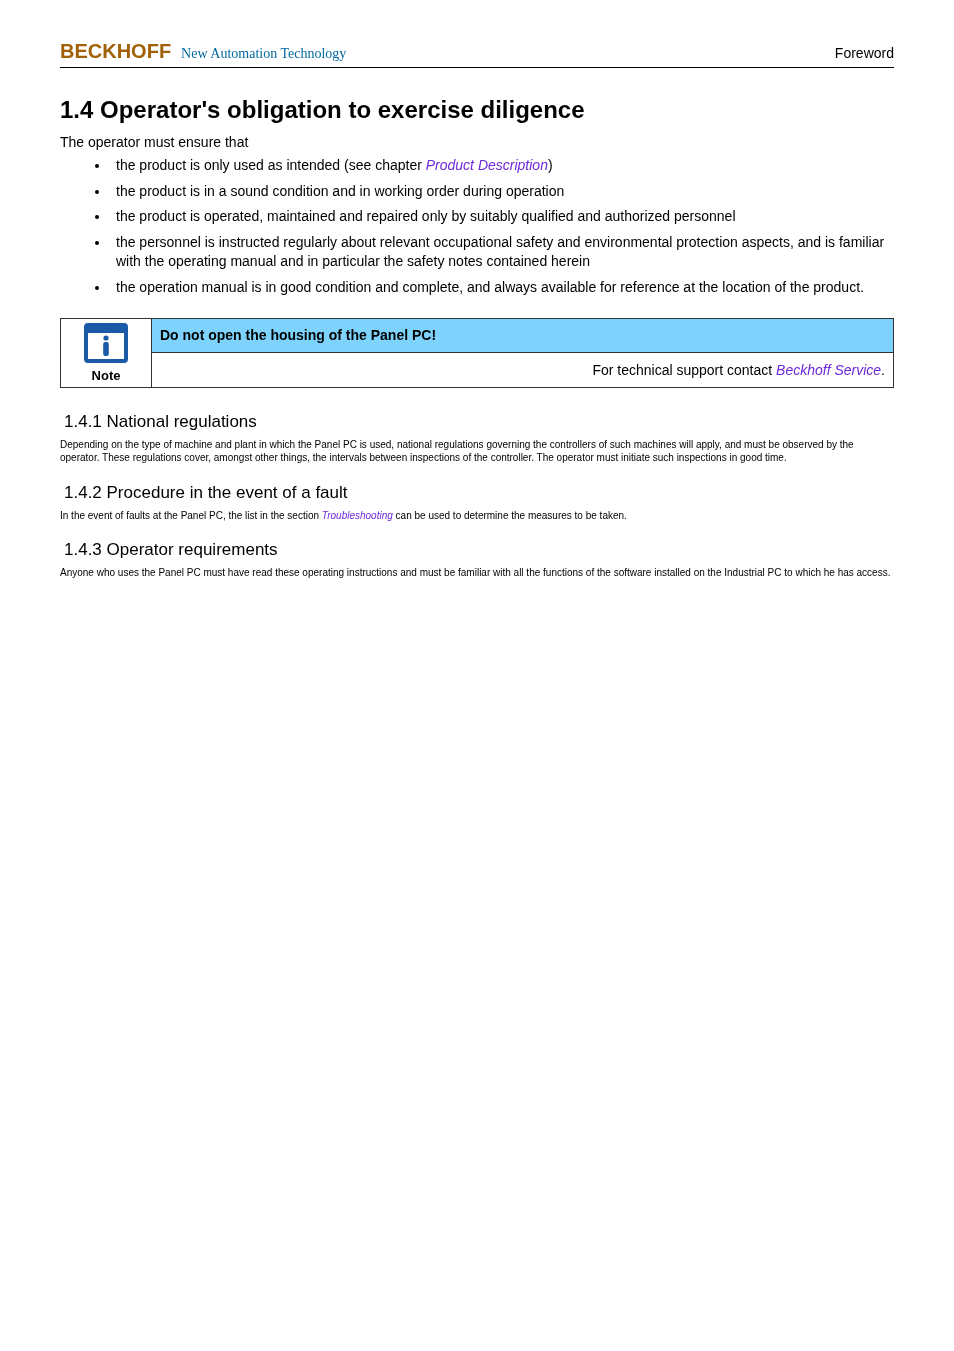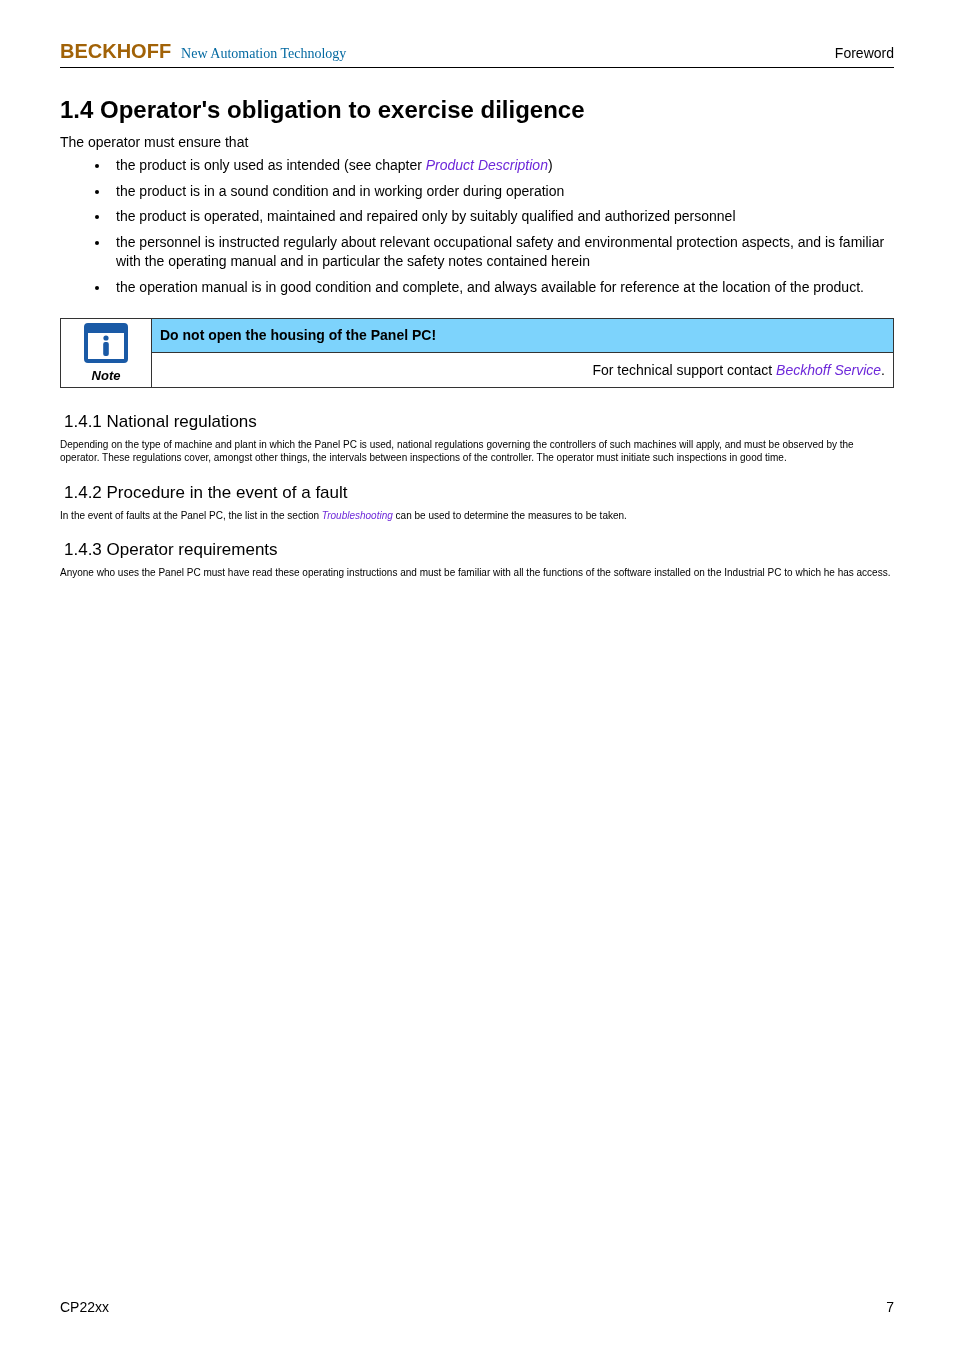--- a/index.html
+++ b/index.html
@@ -87,21 +87,20 @@
     font-weight: bold;
     background: #7dd3fc;
   }
   .note-body-cell {
     padding: 10px 8px;
     text-align: right;
   }
   .note-caption {
     font-weight: bold;
     font-size: 13px;
-    font-style: italic;
   }
   h3.subsection {
     font-size: 17px;
     font-weight: normal;
     margin: 18px 0 6px 4px;
   }
   p.body {
     font-size: 10px;
     line-height: 1.35;
     margin: 4px 0 10px 0;
@@ -174,18 +173,14 @@
   <p class="body">Depending on the type of machine and plant in which the Panel PC is used, national regulations governing the controllers of such machines will apply, and must be observed by the operator. These regulations cover, amongst other things, the intervals between inspections of the controller. The operator must initiate such inspections in good time.</p>
 
   <h3 class="subsection">1.4.2  Procedure in the event of a fault</h3>
   <p class="body">
     <span>In the event of faults at the Panel PC, the list in the section </span><a href="#" class="link">Troubleshooting</a><span> can be used to determine the measures to be taken.</span>
   </p>
 
   <h3 class="subsection">1.4.3  Operator requirements</h3>
   <p class="body">Anyone who uses the Panel PC must have read these operating instructions and must be familiar with all the functions of the software installed on the Industrial PC to which he has access.</p>
 
-  <div class="footer">
-    <span>CP22xx</span>
-    <span>7</span>
-  </div>
 
 </div>
 
 </body></html>

